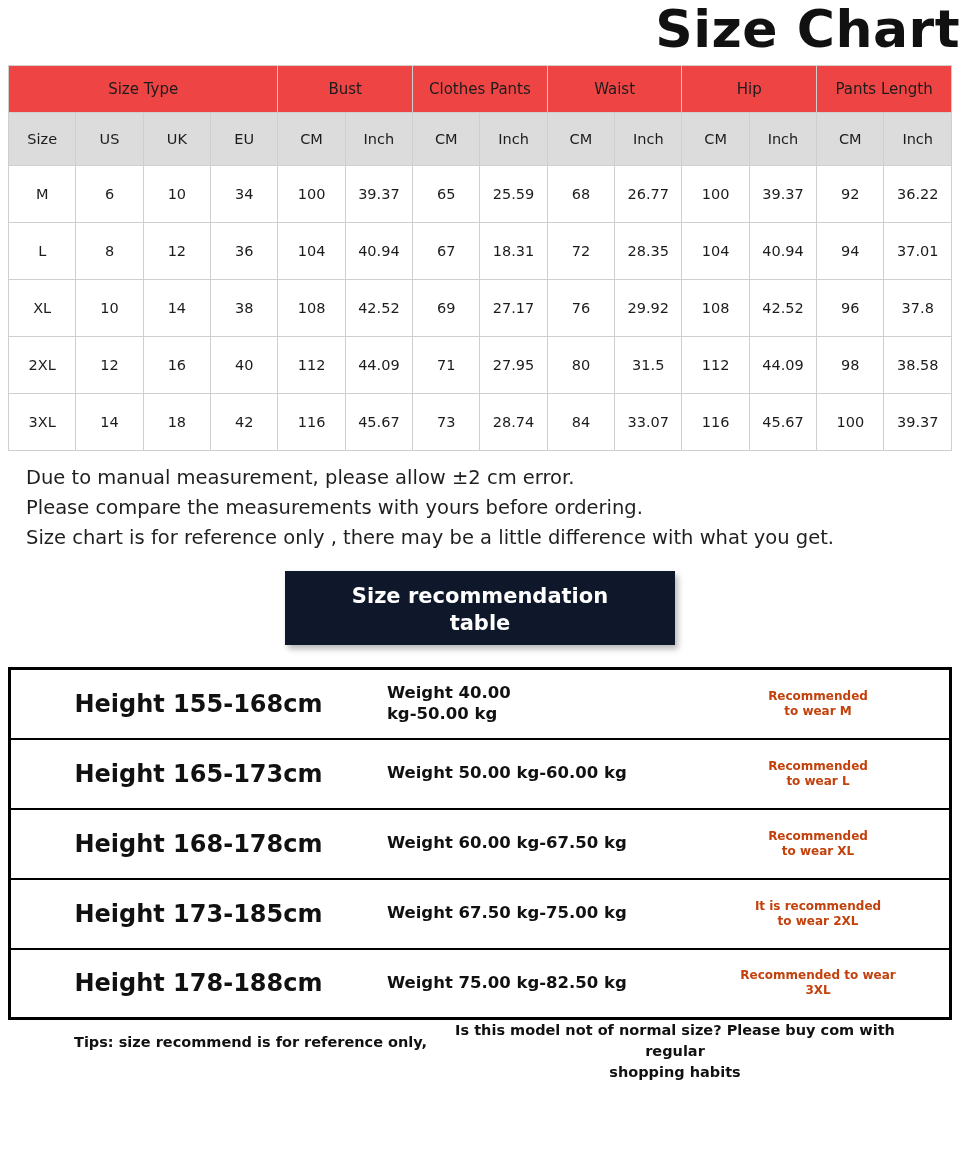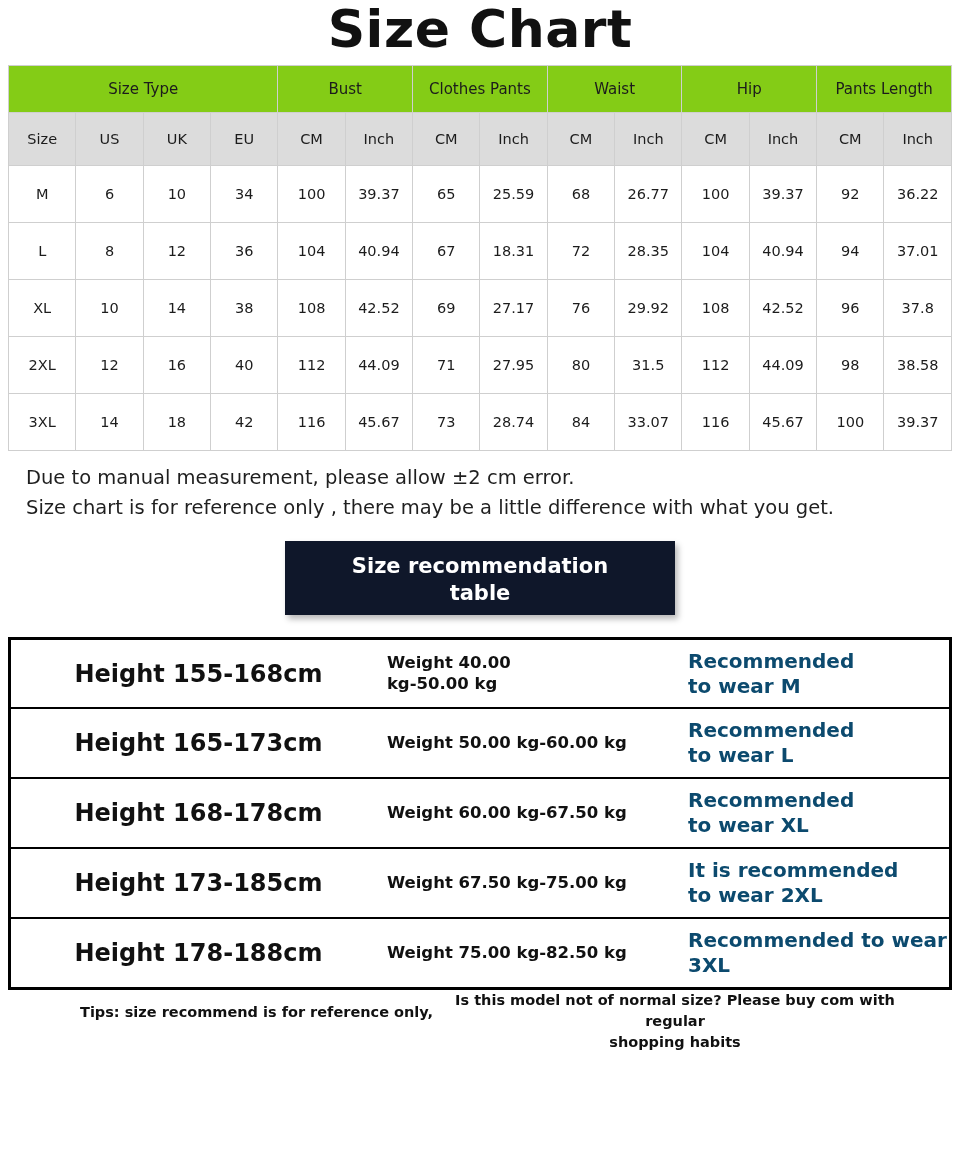--- a/index.html
+++ b/index.html
@@ -10,21 +10,21 @@
     background: #ffffff;
     font-family: "DejaVu Sans", "Liberation Sans", sans-serif;
     color: #1a1a1a;
     overflow: hidden;
   }
 
   .page { width: 960px; height: 1151px; position: relative; }
 
   
   .title {
-    text-align: center;
+    text-align: right;
     font-size: 52px;
     font-weight: bold;
     letter-spacing: 0.5px;
     padding-top: 2px;
     line-height: 1.05;
     color: #111;
   }
 
   
   .size-table-wrap { padding: 8px 8px 0 8px; }
@@ -35,21 +35,21 @@
   }
   table.size-table th,
   table.size-table td {
     border: 1px solid #cfcfcf;
     text-align: center;
     font-size: 14.5px;
     font-weight: normal;
     color: #1c1c1c;
   }
   table.size-table thead tr.grp th {
-    background: #84cc16;
+    background: #ef4444;
     height: 47px;
     font-size: 15px;
   }
   table.size-table thead tr.sub th {
     background: #dcdcdc;
     height: 53px;
   }
   table.size-table tbody td {
     height: 57px;
     background: #ffffff;
@@ -111,37 +111,37 @@
   td.c-weight {
     width: 32%;
     text-align: left;
     font-size: 16.5px;
     font-weight: bold;
     color: #111;
     line-height: 1.25;
   }
   td.c-rec {
     width: 28%;
-    text-align: left;
-    font-size: 20px;
-    font-weight: bold;
-    color: #0c4a6e;
+    text-align: center;
+    font-size: 12px;
+    font-weight: bold;
+    color: #c2410c;
     line-height: 1.25;
   }
   .rec-2line span { display: block; }
 
   
   .footer {
     position: relative;
     height: 60px;
     padding: 0 8px;
   }
   .footer .tip-left {
     position: absolute;
-    left: 80px;
+    left: 74px;
     top: 14px;
     font-size: 14.5px;
     font-weight: bold;
     color: #111;
   }
   .footer .tip-right {
     position: absolute;
     left: 430px;
     top: 0px;
     width: 490px;
@@ -267,20 +267,21 @@
           <td>45.67</td>
           <td>100</td>
           <td>39.37</td>
         </tr>
       </tbody>
     </table>
   </div>
 
   <div class="notes">
     <div>Due to manual measurement, please allow ±2 cm error.</div>
+    <div>Please compare the measurements with yours before ordering.</div>
     <div>Size chart is for reference only , there may be a little difference with what you get.</div>
   </div>
 
   <div class="banner-row">
     <div class="banner">
       <div>Size recommendation</div>
       <div>table</div>
     </div>
   </div>
 

